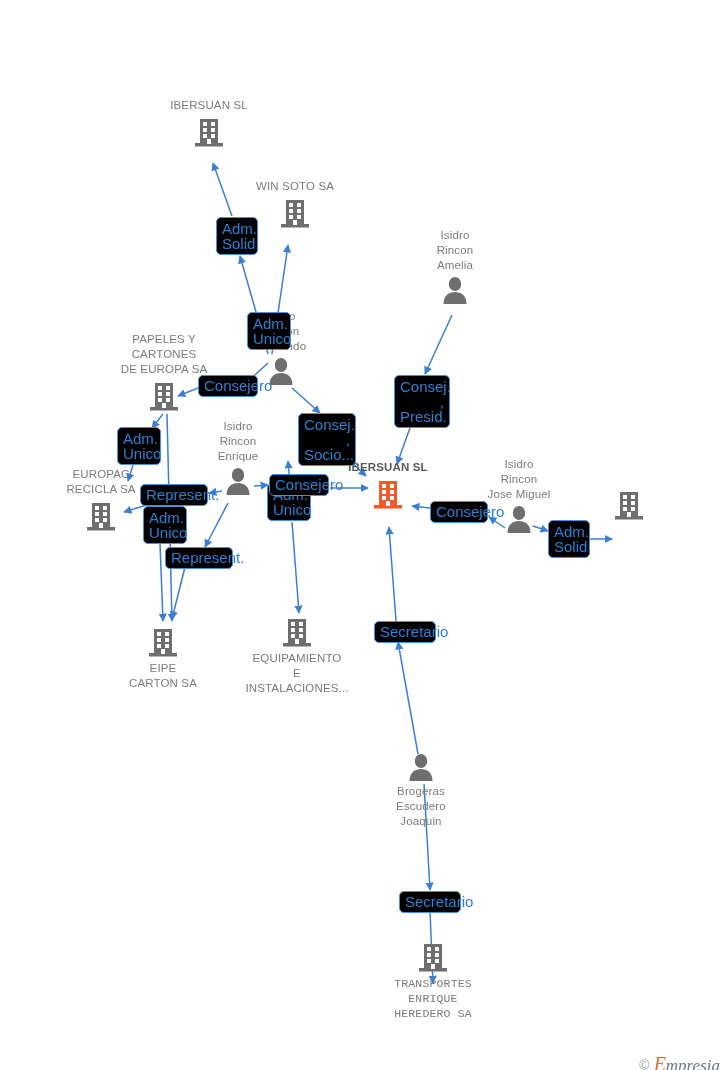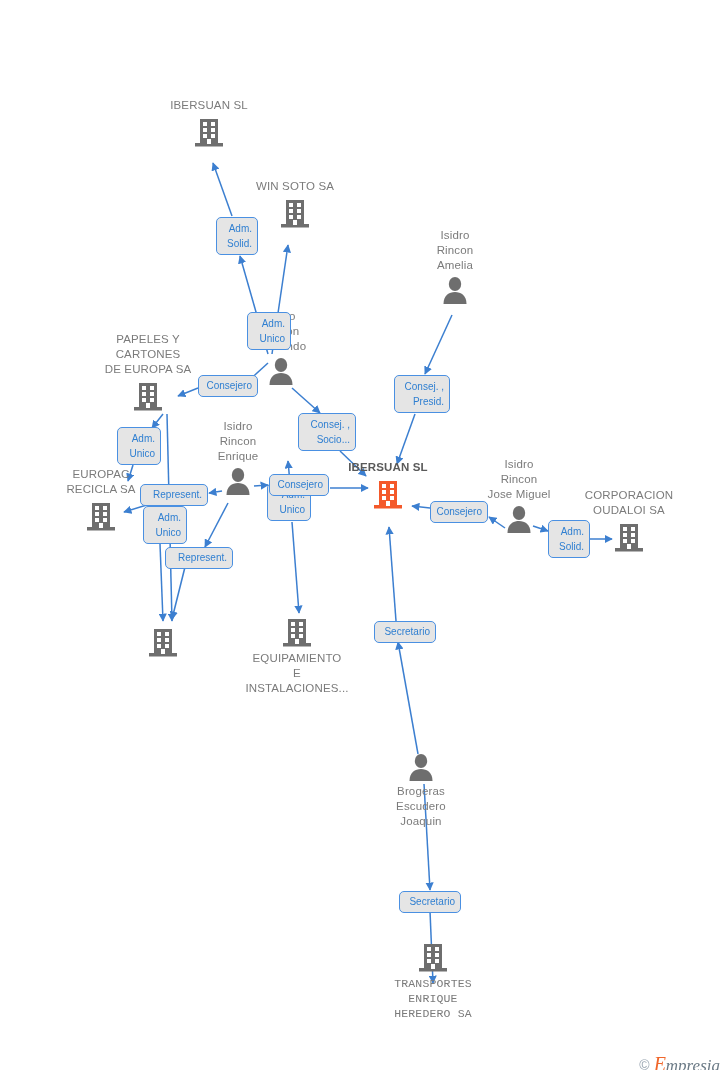--- a/index.html
+++ b/index.html
@@ -56,25 +56,25 @@
   }
   .node.caption-above .caption {
     margin-bottom: 2px;
   }
   .node.caption-below .caption {
     margin-top: 2px;
   }
   .edge-label {
     position: absolute;
     box-sizing: border-box;
-    background: #e5e5e5;
+    background: #000000;
     border: 1.3px solid #4a90e2;
     border-radius: 5px;
     color: #2f7fd1;
-    font-size: 10px;
+    font-size: 15px;
     line-height: 14px;
     text-align: right;
     padding: 3px 5px;
     white-space: pre-line;
     z-index: 5;
   }
   .edge-label.two-line {
     line-height: 15px;
   }
   .watermark {
@@ -201,21 +201,21 @@
             <rect x="11" y="13" width="4" height="4"></rect>
             <rect x="19" y="13" width="4" height="4"></rect>
             <rect x="11" y="19" width="4" height="4"></rect>
             <rect x="19" y="19" width="4" height="4"></rect>
             <rect x="15" y="24" width="4" height="5"></rect>
           </g>
         </svg>
     </span>
   </div>
 
-  <div class="node company caption-above" style="left:148px; top:296px;text-align:center;">
+  <div class="node company caption-above" style="left:164px; top:296px;text-align:center;">
     <span class="caption">PAPELES Y
 CARTONES
 DE EUROPA SA</span>
     <span class="glyph">
       <svg width="34" height="34" viewBox="0 0 34 34">
           <g fill="#6e6e6e">
             <rect x="8" y="4" width="18" height="25"></rect>
             <rect x="3" y="28" width="28" height="3.5"></rect>
           </g>
           <g fill="#ffffff">
@@ -264,20 +264,22 @@
             <rect x="11" y="7" width="4" height="4"></rect>
             <rect x="19" y="7" width="4" height="4"></rect>
             <rect x="11" y="13" width="4" height="4"></rect>
             <rect x="19" y="13" width="4" height="4"></rect>
             <rect x="11" y="19" width="4" height="4"></rect>
             <rect x="19" y="19" width="4" height="4"></rect>
             <rect x="15" y="24" width="4" height="5"></rect>
           </g>
         </svg>
     </span>
+    <span class="caption">EIPE
+CARTON SA</span>
   </div>
 
   <div class="node company caption-below" style="left:297px; top:579px;">
     <span class="glyph">
       <svg width="34" height="34" viewBox="0 0 34 34">
           <g fill="#6e6e6e">
             <rect x="8" y="4" width="18" height="25"></rect>
             <rect x="3" y="28" width="28" height="3.5"></rect>
           </g>
           <g fill="#ffffff">
@@ -311,22 +313,20 @@
             <rect x="19" y="13" width="4" height="4"></rect>
             <rect x="11" y="19" width="4" height="4"></rect>
             <rect x="19" y="19" width="4" height="4"></rect>
             <rect x="15" y="24" width="4" height="5"></rect>
           </g>
         </svg>
     </span>
   </div>
 
   <div class="node company caption-above" style="left:629px; top:452px;">
-    <span class="caption">CORPORACION
-OUDALOI SA</span>
     <span class="glyph">
       <svg width="34" height="34" viewBox="0 0 34 34">
           <g fill="#6e6e6e">
             <rect x="8" y="4" width="18" height="25"></rect>
             <rect x="3" y="28" width="28" height="3.5"></rect>
           </g>
           <g fill="#ffffff">
             <rect x="11" y="7" width="4" height="4"></rect>
             <rect x="19" y="7" width="4" height="4"></rect>
             <rect x="11" y="13" width="4" height="4"></rect>

